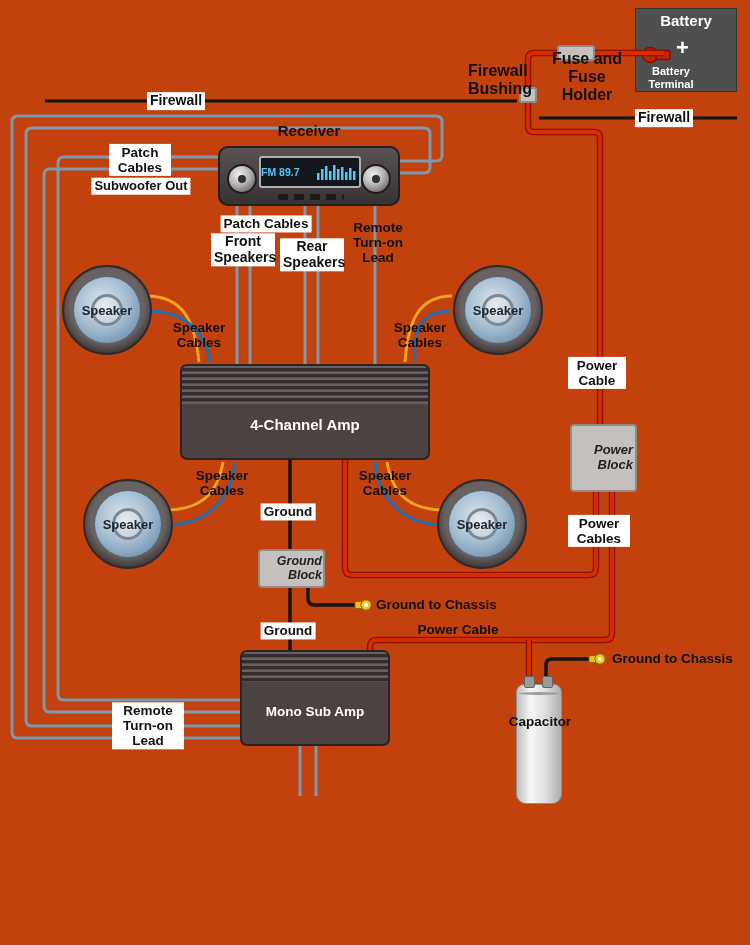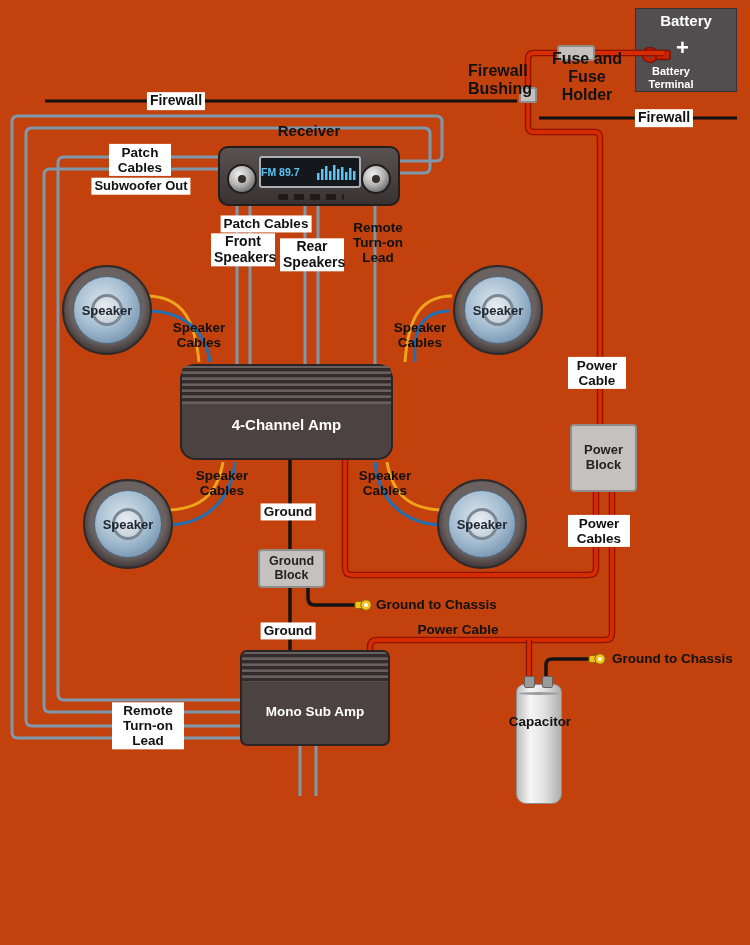--- a/index.html
+++ b/index.html
@@ -32,22 +32,22 @@
 
   
   .battery { left:635px; top:8px; width:102px; height:84px; background:#504e4e; border:1px solid #343232; }
   .battery-title { position:absolute; top:3px; left:0; width:100%; text-align:center; color:#fff; font-weight:bold; font-size:15px; }
   .battery-plus { position:absolute; left:40px; top:26px; color:#fff; font-weight:bold; font-size:22px; }
   .battery-term-lbl { position:absolute; left:2px; top:56px; width:66px; text-align:center; color:#fff; font-weight:bold; font-size:11px; line-height:1.15; }
   .battery-term-icon { position:absolute; left:5px; top:36px; }
 
   
   .grayblk { background:#c4c1be; border:2px solid #8f8c89; border-radius:4px; z-index:2;
-             display:flex; align-items:center; justify-content:center; text-align:center;
-             font-weight:bold; color:#222; }
+             display:flex; align-items:center; justify-content:center; text-align:right;
+             font-weight:bold; color:#222;font-style:italic; }
   .fuse    { left:557px; top:45px; width:38px; height:16px; border-radius:3px; }
   .bushing { left:519px; top:87px; width:18px; height:16px; border-radius:2px; }
   .powerblock  { left:570px; top:424px; width:67px; height:68px; font-size:13px; line-height:1.15; padding:2px; }
   .groundblock { left:258px; top:549px; width:67px; height:39px; font-size:12.5px; line-height:1.1; padding:1px; }
 
   
   .receiver { left:218px; top:146px; width:182px; height:60px; background:linear-gradient(180deg,#5a5252,#383232);
               border:2px solid #231e1e; border-radius:10px; z-index:2; }
   .knob { position:absolute; top:16px; width:26px; height:26px; border-radius:50%;
           background:radial-gradient(circle at 38% 32%, #f0f0f0, #b5b5b5 45%, #6f6f6f 78%, #4a4a4a);
@@ -59,21 +59,21 @@
              justify-content:space-between; padding:0 0; box-sizing:border-box; }
   .fm { color:#5bc4f4; font-weight:bold; font-size:10.5px; white-space:nowrap; }
   .btnrow { position:absolute; left:58px; bottom:4px; width:66px; height:6px;
             background:repeating-linear-gradient(90deg,#1e1a1a 0 10px, transparent 10px 16px); border-radius:2px; }
 
   
   .amp { background:#4c4242; border:2px solid #2b2424; border-radius:7px; z-index:2; }
   .amp-fins { position:absolute; left:0; right:0; top:0; border-radius:5px 5px 0 0;
               background:repeating-linear-gradient(180deg,#6a5f5f 0 2px, #332c2c 2px 5px, #564c4c 5px 6px); }
   .amp-label { position:absolute; left:0; right:0; text-align:center; color:#fff; font-weight:bold; }
-  .amp4 { left:180px; top:364px; width:213px; height:96px;border-radius:15px; }
+  .amp4 { left:180px; top:364px; width:250px; height:96px; }
   .amp4 .amp-fins { height:38px; }
   .amp4 .amp-label { top:50px; font-size:15px; }
   .monoamp { left:240px; top:650px; width:150px; height:96px; }
   .monoamp .amp-fins { height:30px; }
   .monoamp .amp-label { top:52px; font-size:13.5px; }
 
   
   .speaker { border-radius:50%; z-index:2; border:2px solid #2f2a2a;
              background:radial-gradient(circle at 50% 45%, #6a6161 58%, #3c3535 76%, #6b6565 100%); }
   .cone { position:absolute; inset:9px; border-radius:50%; border:1px solid #51687e;

